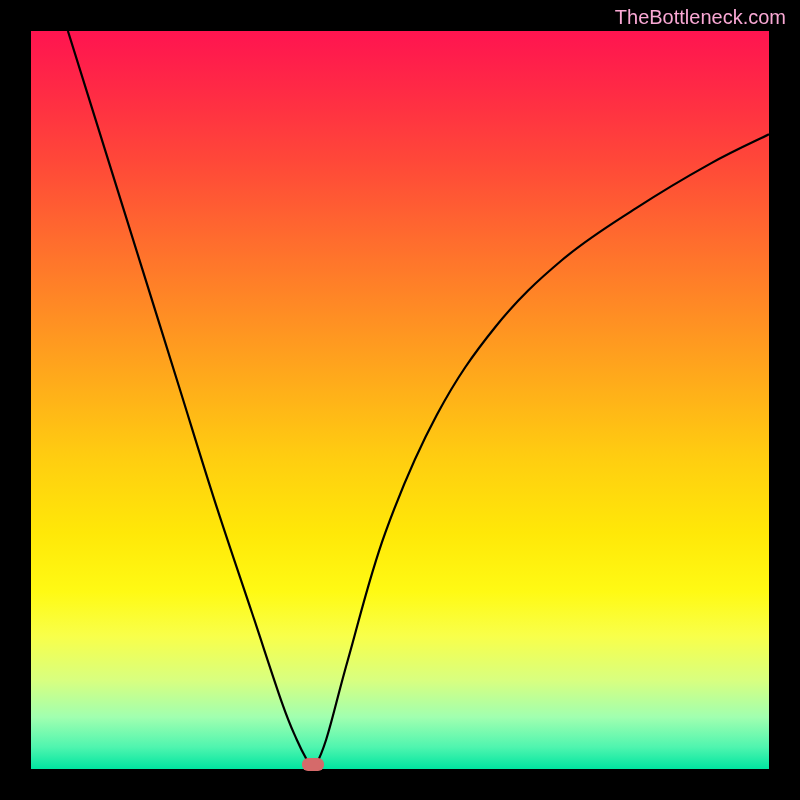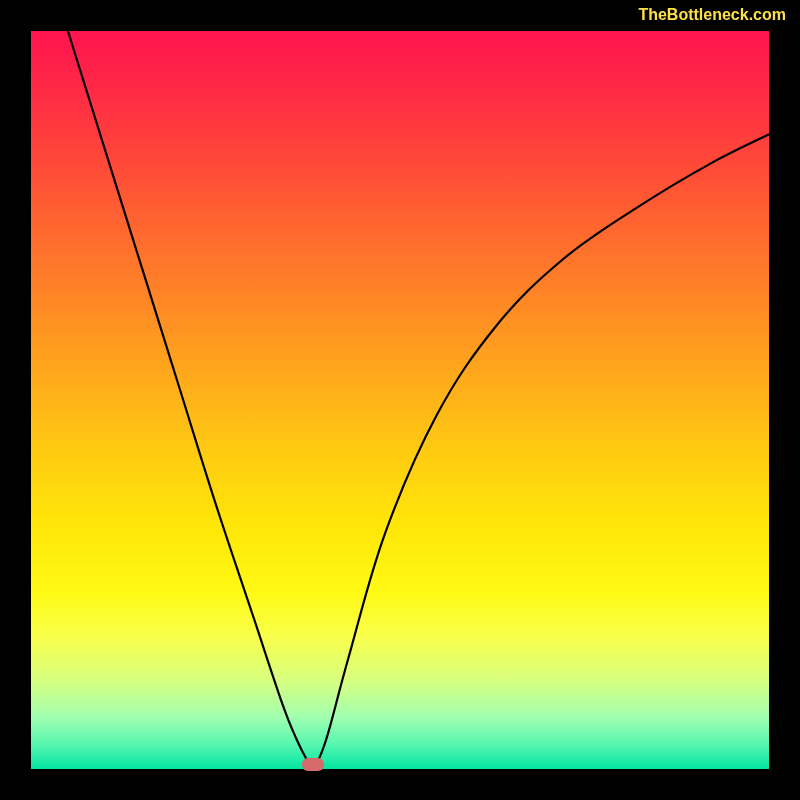--- a/index.html
+++ b/index.html
@@ -30,23 +30,23 @@
       #d8ff80 88%,
       #a0ffb0 93%,
       #50f5af 97%,
       #00e5a0 100%
     );
   }
   .watermark {
     position: absolute;
     top: 6px;
     right: 14px;
-    color: #fde047;
-    font-size: 16px;
-    font-weight: 700;
+    color: #f9a8d4;
+    font-size: 20px;
+    font-weight: 400;
   }
   .curve {
     position: absolute;
     left: 31px;
     top: 31px;
     width: 738px;
     height: 738px;
     pointer-events: none;
   }
   .marker {

